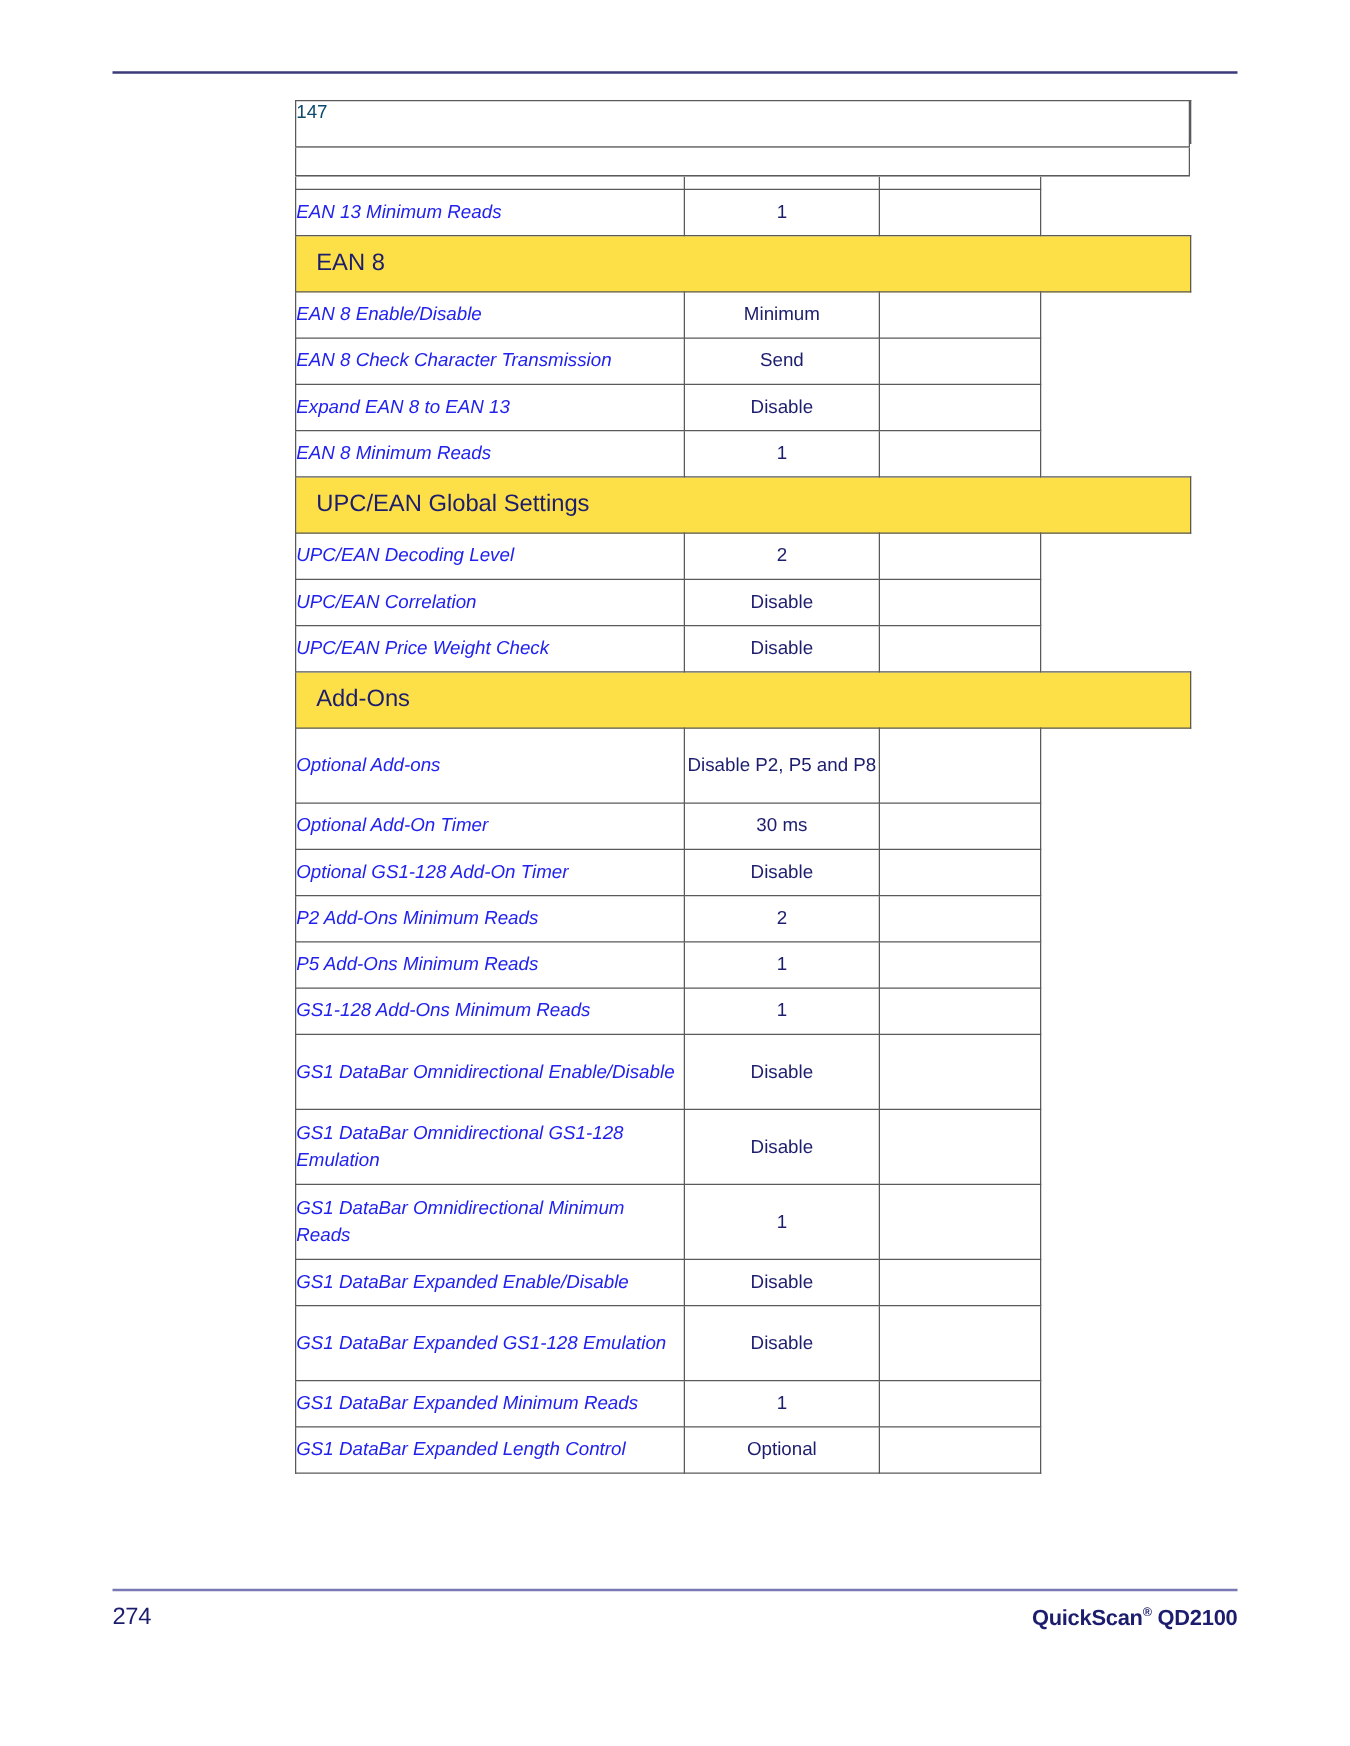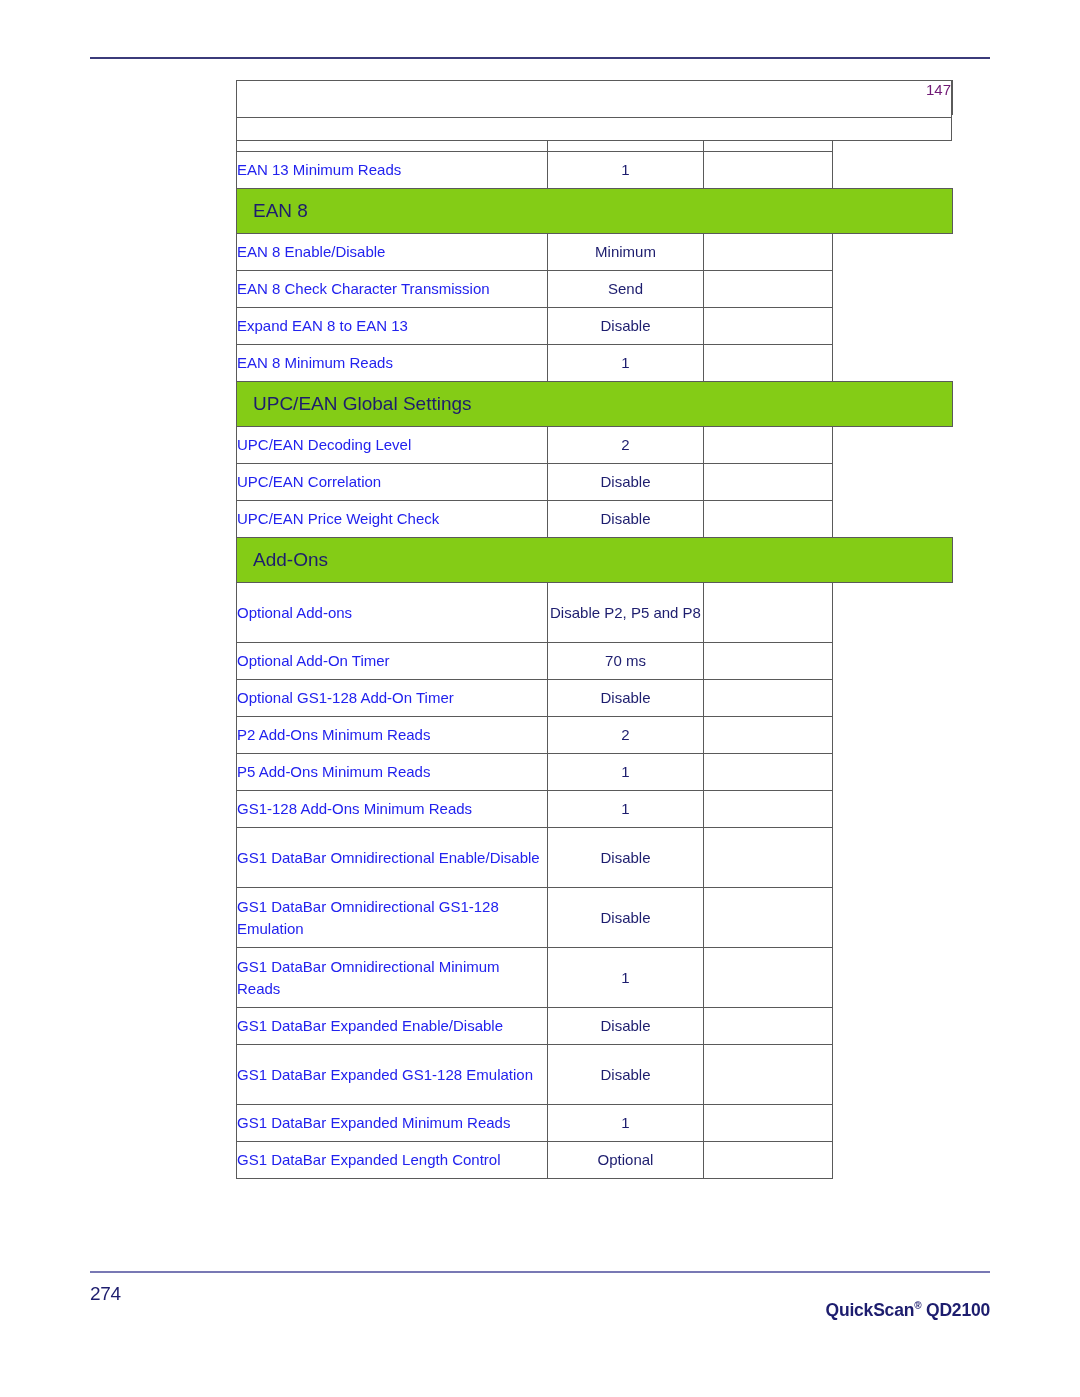--- a/index.html
+++ b/index.html
@@ -68,47 +68,48 @@
   }
 
   
   tr.section td {
     height: 44px;
     color: #1d1d6e;
     font-size: 19px;
     font-weight: normal;
     padding-left: 16px;
     text-align: left;
-    background: #84cc16;
+    background: #fde047;
   }
 
   
   tr.data td {
     background: #ffffff;
     font-size: 15px;
   }
   td.param {
     color: #2222ee;
     text-align: left;
     padding: 6px 8px 6px 8px;
     line-height: 1.42;
+    font-style: italic;
   }
   td.def {
     color: #1d1d6e;
     text-align: center;
     font-size: 13.5px;
     padding: 6px 6px;
     line-height: 1.42;
   }
   td.setting {
     background: #ffffff;
   }
   td.page {
-    color: #701a75;
-    text-align: right;
+    color: #0c4a6e;
+    text-align: left;
     font-size: 14.5px;
   }
 
   tr.data.h1row td { height: 36px; }
   tr.data.h2row td { height: 59px; }
 
   
   .footer-rule {
     position: absolute;
     left: 90px;
@@ -128,21 +129,20 @@
   }
   .footer-product {
     position: absolute;
     right: 90px;
     top: 1284px;
     color: #1d1d6e;
     font-size: 17.5px;
     font-weight: bold;
     letter-spacing: -0.2px;
     white-space: nowrap;
-    margin-top: 16px;
   }
   .footer-product sup {
     font-size: 10px;
     vertical-align: super;
     font-weight: bold;
   }
 </style>
 </head>
 <body>
 
@@ -231,21 +231,21 @@
             <td colspan="4">Add-Ons</td>
           </tr>
           <tr class="data h2row">
             <td class="param">Optional Add-ons</td>
             <td class="def">Disable P2, P5 and P8</td>
             <td class="setting"></td>
             <td class="page">132</td>
           </tr>
           <tr class="data h1row">
             <td class="param">Optional Add-On Timer</td>
-            <td class="def">70 ms</td>
+            <td class="def">30 ms</td>
             <td class="setting"></td>
             <td class="page">134</td>
           </tr>
           <tr class="data h1row">
             <td class="param">Optional GS1-128 Add-On Timer</td>
             <td class="def">Disable</td>
             <td class="setting"></td>
             <td class="page">137</td>
           </tr>
           <tr class="data h1row">

